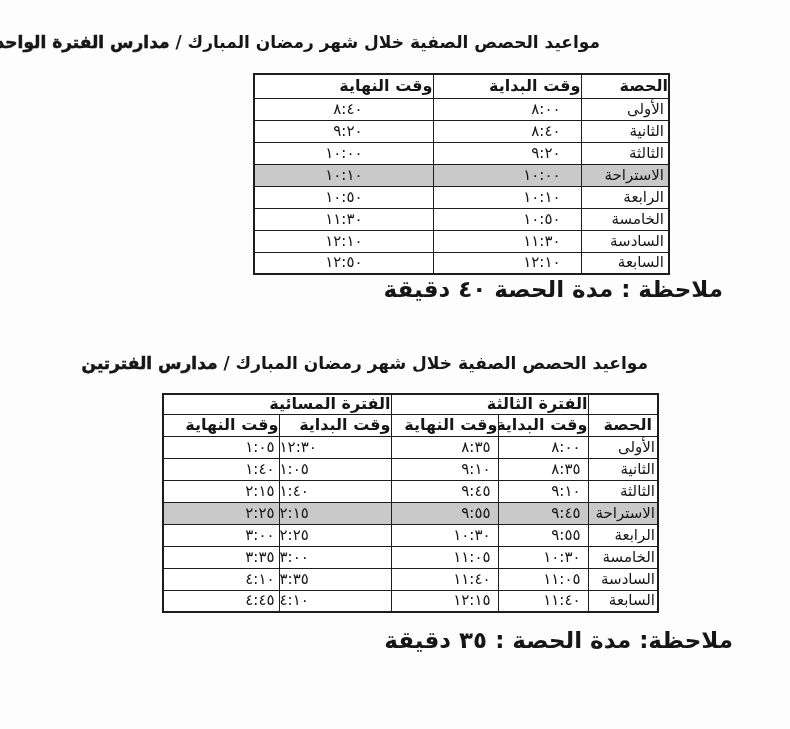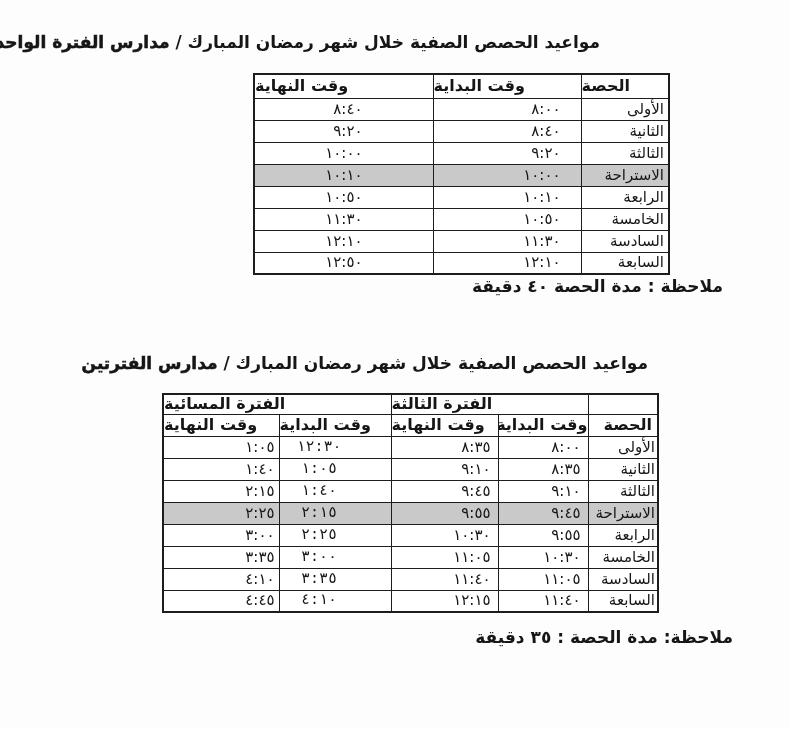--- a/index.html
+++ b/index.html
@@ -18,59 +18,59 @@
     white-space:nowrap;
     font-size:17px;
     font-weight:700;
     letter-spacing:0;
   }
   .title .strong{ -webkit-text-stroke:0.5px var(--text-color,#161616); }
   .note{
     position:absolute;
     direction:rtl;
     white-space:nowrap;
-    font-size:17px;
+    font-size:23px;
     font-weight:700;
   }
   table{
     position:absolute;
     direction:rtl;
     border-collapse:collapse;
     table-layout:fixed;
     background:#fff;
     border:2px solid var(--border-color,#1d1d1d);
   }
   th,td{
     border:1.5px solid var(--border-color,#1d1d1d);
     white-space:nowrap;
     overflow:hidden;
     vertical-align:middle;
     font-size:15px;
     line-height:1;
   }
-  th{ font-weight:700; font-size:16px; text-align:left; }
+  th{ font-weight:700; font-size:16px; text-align:right; }
 
   
   #table-one{ left:253px; top:73px; width:415px; }
   #table-one tr.head   { height:24px; }
   #table-one tr.datarow{ height:22px; }
   #table-one td.pc{ text-align:right; padding-left:0; padding-right:4px; overflow:visible; }
   #table-one td.sc{ text-align:right; padding-right:20px; }
   #table-one td.ec{ text-align:right; padding-right:70px; }
 
   
   #table-two{ left:162px; top:393px; width:495px; }
   #table-two tr.ghead  { height:20px; }
   #table-two tr.shead  { height:22px; }
   #table-two tr.datarow{ height:22px; }
   #table-two th.ph{ text-align:right; padding-right:5px; }
   #table-two td.pc { text-align:right; padding-right:2px; overflow:visible; }
   #table-two td.msc{ text-align:right; padding-right:7px; }
   #table-two td.mec{ text-align:right; padding-right:7px; }
-  #table-two td.esc{ text-align:center; padding-right:32px;font-family:Liberation Mono, monospace; }
+  #table-two td.esc{ text-align:left; padding-right:32px; }
   #table-two td.eec{ text-align:right; padding-right:4px; }
 
   tr.break-row td{ background:var(--break-bg,#c9c9c9); }
 
   #title-one{ top:32px;  right:190px; }
   #note-one { top:276px; right:67px;  }
   #title-two{ top:353px; right:142px; }
   #note-two { top:627px; right:57px;  }
 </style>
 </head>

